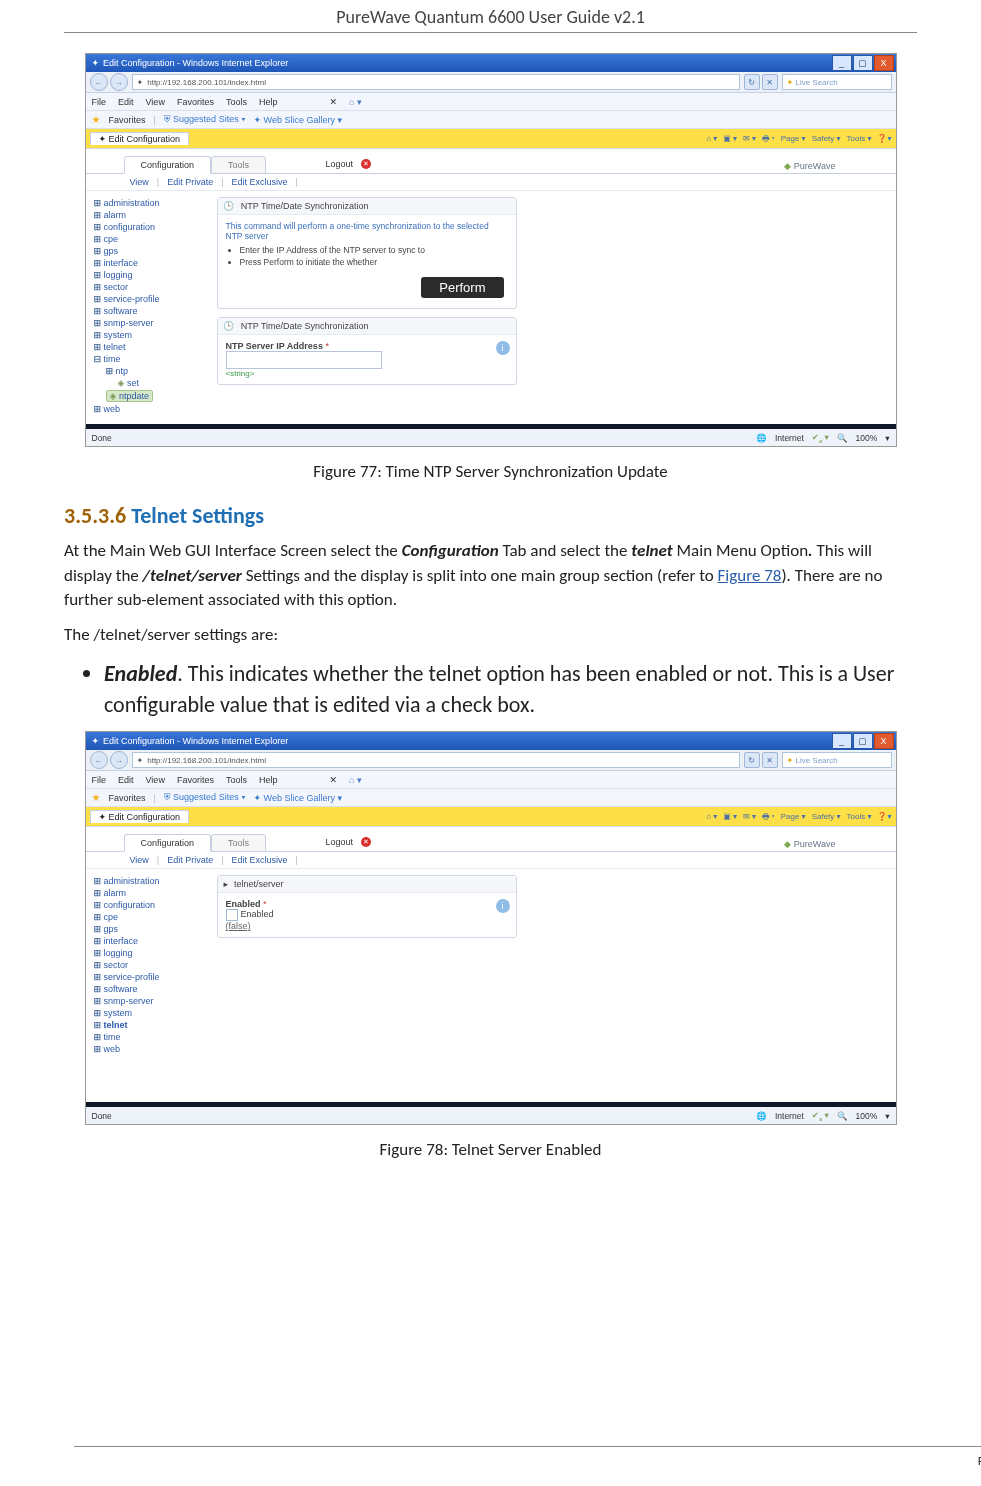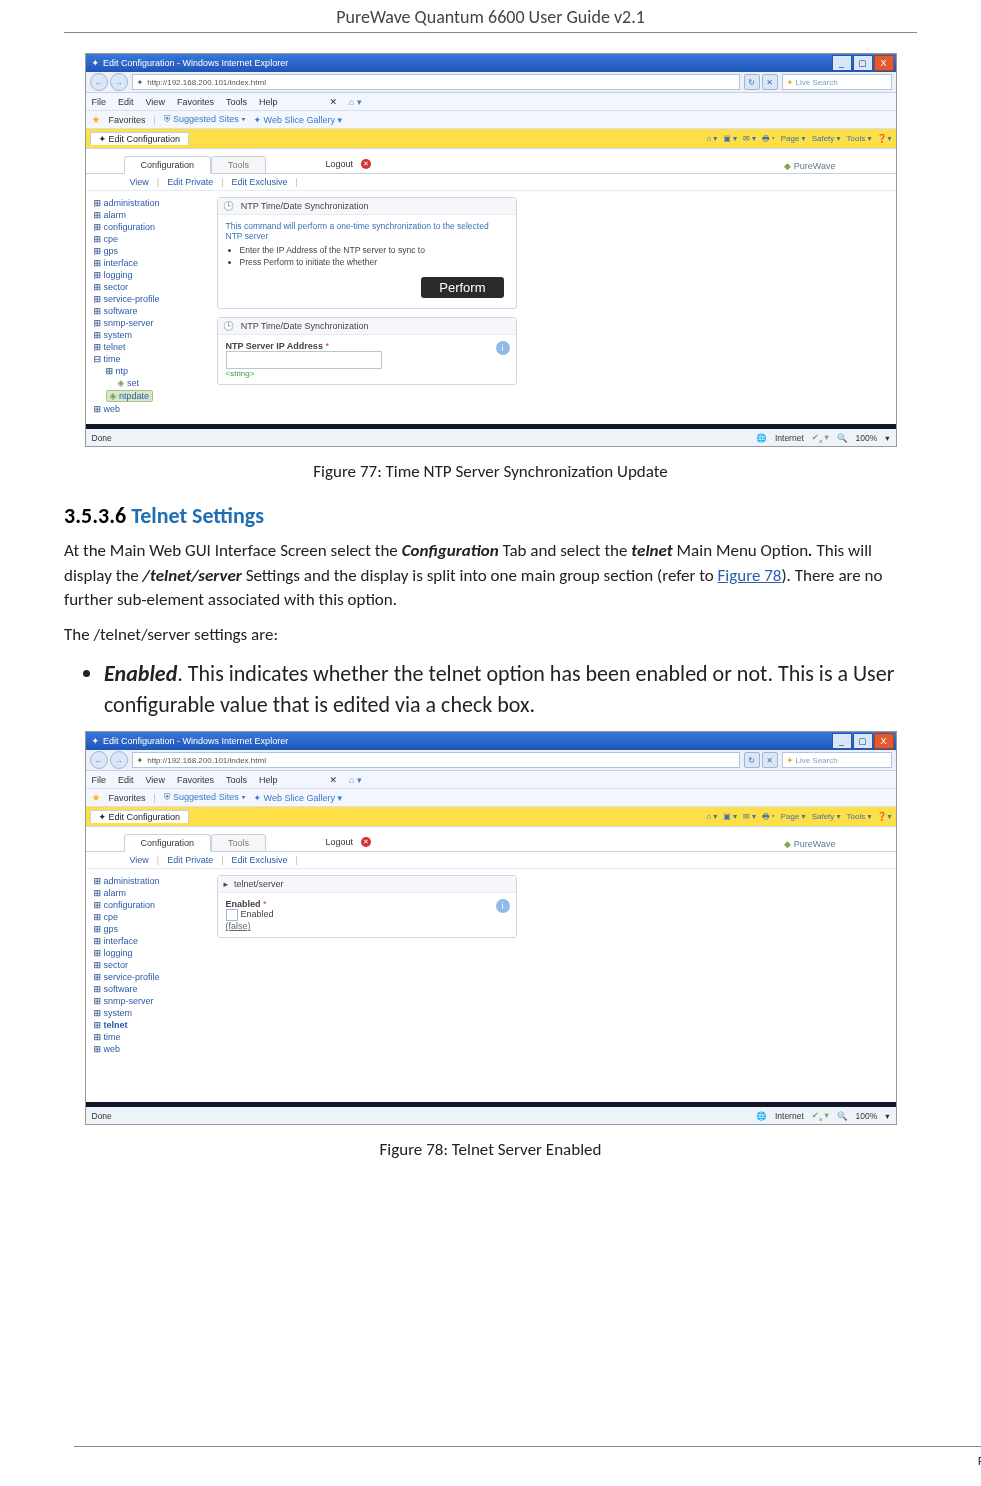--- a/index.html
+++ b/index.html
@@ -27,21 +27,21 @@
     margin-bottom: 20px;
   }
   .figure-wrap {
     text-align: center;
     margin: 0 auto 10px auto;
   }
   .fig77-shot { width: 810px; height: 392px; border: 1px solid #999; margin: 0 auto; }
   .fig78-shot { width: 810px; height: 392px; border: 1px solid #999; margin: 0 auto; }
   .figcap { text-align: center; font-size: 17px; color: #222; margin: 14px 0 18px 0; }
   .h3num { color: #1f6fb5; font-size: 22px; font-weight: 600; margin: 20px 0 8px 0; }
-  .h3num .num { color: #000000; margin-top: 29px; }
+  .h3num .num { color: #a16207; margin-top: 29px; }
   .body-p { font-size: 17px; color: #222; line-height: 1.45; margin: 10px 0; }
   .body-p .bi { font-weight: bold; font-style: italic; }
   .xref { color: #2b5eaa; text-decoration: underline; }
   ul.bul { margin: 10px 0 10px 40px; padding: 0; }
   ul.bul li { font-size: 22px; color: #222; line-height: 1.45; margin-bottom: 8px; }
   ul.bul li .bi { font-weight: bold; font-style: italic; }
   .footer { position: absolute; bottom: 18px; right: 25px; font-size: 13px; color: #333; border-top: 1px solid #888; width: 945px; left: 18px; text-align: right; padding-top: 6px; }
 
   
   .shot { background: #fff; font-family: Tahoma, Arial, sans-serif; font-size: 9px; color: #222; text-align: left; position: relative; overflow: hidden; }

